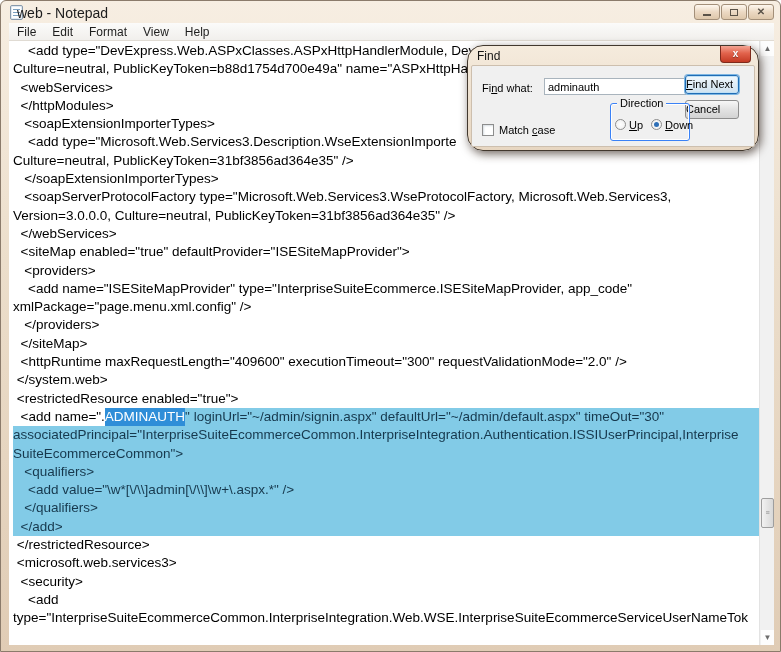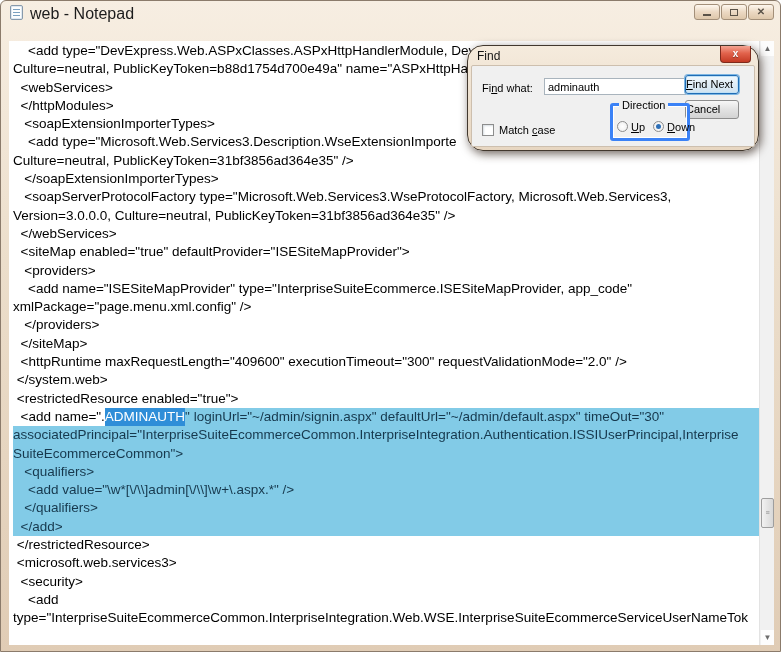--- a/index.html
+++ b/index.html
@@ -16,21 +16,21 @@
   .titlebar { position:absolute; left:0; top:0; right:0; height:22px; }
   .title-icon {
     position:absolute; left:9px; top:4px; width:13px; height:15px;
     background:#fdfdfd; border:1px solid #8899aa; border-radius:2px;
     box-shadow:inset 0 0 0 1px #dfe9f2;
   }
   .title-icon:before {
     content:""; position:absolute; left:2px; right:2px; top:3px; height:1px;
     background:#7aa0c0; box-shadow:0 3px 0 #7aa0c0, 0 6px 0 #7aa0c0;
   }
-  .title-text { position:absolute; left:29px; top:4px; font-size:16px; color:#1c1c1c; }
+  .title-text { position:absolute; left:16px; top:4px; font-size:14px; color:#1c1c1c; }
   .winbtns { position:absolute; right:6px; top:3px; display:flex; }
   .winbtn {
     width:26px; height:16px; margin-left:1px;
     background:linear-gradient(#fdf7ef,#ecd9c3 50%,#dec7ab);
     border:1px solid #a38f79; border-radius:3px;
     display:flex; align-items:center; justify-content:center;
     font-size:9px; color:#4a4237;
   }
   .glyph-min { width:8px; height:2px; background:#5a5248; margin-top:6px; }
   .glyph-max { width:8px; height:7px; border:1px solid #5a5248; }
@@ -106,21 +106,21 @@
   .btn {
     position:absolute; left:213px; width:54px; height:19px;
     background:linear-gradient(#f7f7f7,#e4e4e4 45%,#d3d3d3);
     border:1px solid #8e8e8e; border-radius:3px;
     font-size:11px; text-align:left; line-height:17px; color:#000;
   }
   .btn-findnext { top:9px; border:1px solid #1f6cb5; box-shadow:0 0 0 1px #7db6e2, inset 0 0 0 1px #bfe0f5; background:linear-gradient(#f2f8fc,#e2eef7 45%,#cfe2f0); }
   .btn-cancel { top:34px; }
   .groupbox {
     position:absolute; left:138px; top:37px; width:80px; height:38px;
-    border:3px solid #3b82f6; border-radius:3px; box-shadow:inset 0 0 0 1px #ffffff;
+    border:1px solid #3b82f6; border-radius:3px; box-shadow:inset 0 0 0 1px #ffffff;
   }
   .groupbox legend, .gb-label { position:absolute; left:6px; top:-7px; background:#f0f0f0; padding:0 3px; }
   .radio-row { position:absolute; left:4px; top:15px; display:flex; align-items:flex-start; }
   .radio {
     width:11px; height:11px; border-radius:50%;
     border:1px solid #8d8d8d; background:radial-gradient(#ffffff,#ececec);
     margin-right:3px; position:relative;
   }
   .radio.selected:before {
     content:""; position:absolute; left:2px; top:2px; width:5px; height:5px;
@@ -148,20 +148,27 @@
         </div>
       <div class="winbtn">
           <div class="glyph-max"></div>
         </div>
       <div class="winbtn">
           <div class="glyph-close">✕</div>
         </div>
     </div>
   </div>
 
+  <div class="menubar" id="menubar">
+      <div class="menu-item">File</div>
+      <div class="menu-item">Edit</div>
+      <div class="menu-item">Format</div>
+      <div class="menu-item">View</div>
+      <div class="menu-item">Help</div>
+    </div>
 
   <div class="textarea" id="textarea">
       <div class="line"><span class="seg-n">    &lt;add type="DevExpress.Web.ASPxClasses.ASPxHttpHandlerModule, Dev</span></div>
       <div class="line"><span class="seg-n">Culture=neutral, PublicKeyToken=b88d1754d700e49a" name="ASPxHttpHa</span></div>
       <div class="line"><span class="seg-n">  &lt;webServices&gt;</span></div>
       <div class="line"><span class="seg-n">  &lt;/httpModules&gt;</span></div>
       <div class="line"><span class="seg-n">   &lt;soapExtensionImporterTypes&gt;</span></div>
       <div class="line"><span class="seg-n">    &lt;add type="Microsoft.Web.Services3.Description.WseExtensionImporte</span></div>
       <div class="line"><span class="seg-n">Culture=neutral, PublicKeyToken=31bf3856ad364e35" /&gt;</span></div>
       <div class="line"><span class="seg-n">   &lt;/soapExtensionImporterTypes&gt;</span></div>

